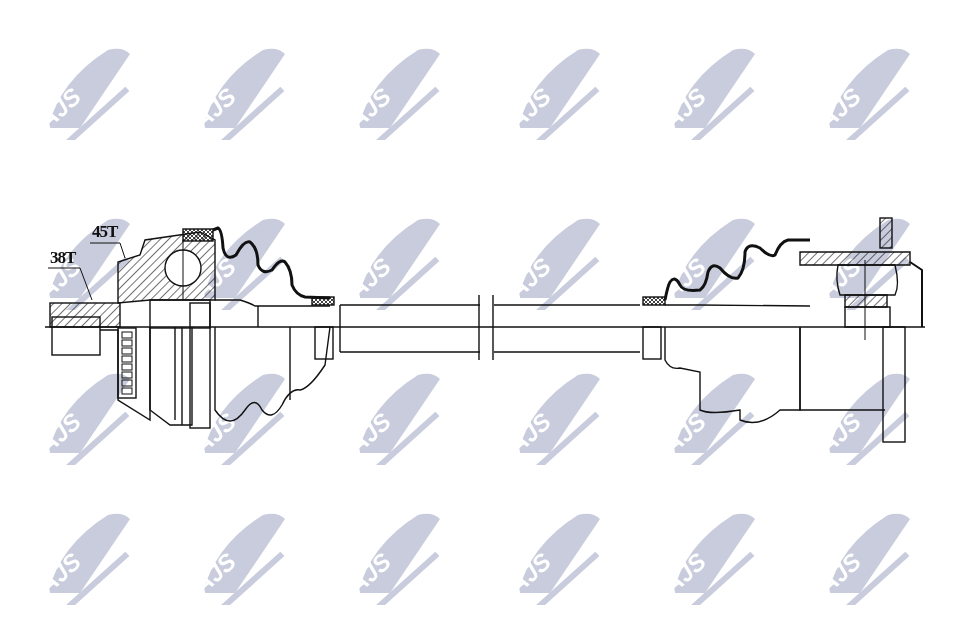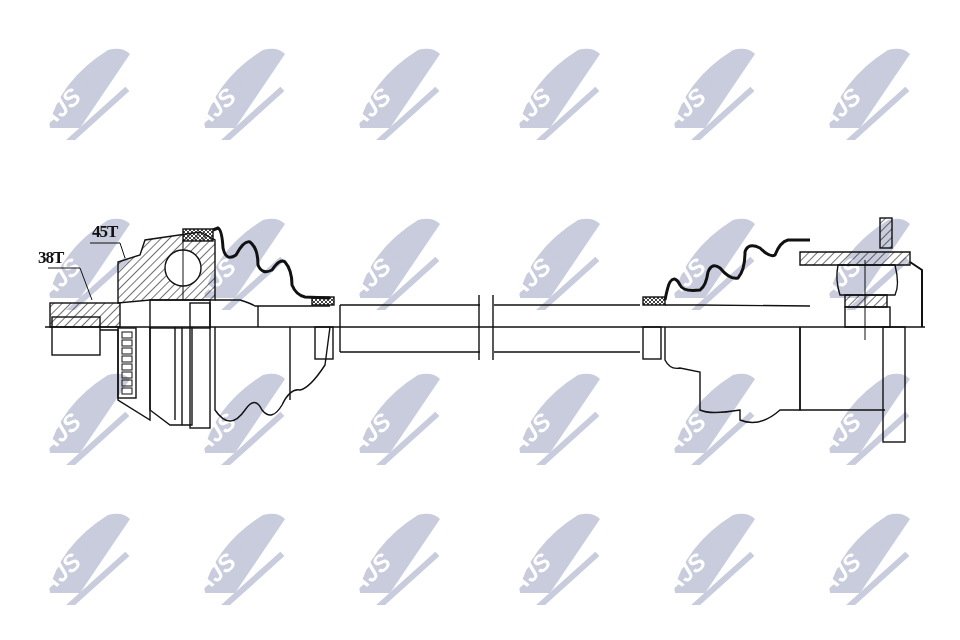--- a/index.html
+++ b/index.html
@@ -284,21 +284,21 @@
         <rect x="845" y="295" width="42" height="12" fill="url(#hatch)"></rect>
         <rect x="845" y="307" width="45" height="20"></rect>
         <line x1="865" y1="260" x2="865" y2="340" stroke-width="1"></line>
         <path d="M910,262 L922,270 L922,327" stroke-width="2"></path>
         <rect x="883" y="327" width="22" height="115"></rect>
         <path d="M800,327 L800,410 L885,410"></path>
       </g>
     </g>
   </svg>
 
-  <div class="label" style="left:38px;top:248px">38T</div>
+  <div class="label" style="left:50px;top:248px">38T</div>
   <div class="label" style="left:92px;top:222px">45T</div>
   <svg width="960" height="640" style="position:absolute;left:0;top:0">
     <g stroke="#111" stroke-width="1" fill="none">
       <polyline points="48,268 80,268 92,300"></polyline>
       <polyline points="90,243 120,243 125,258"></polyline>
     </g>
   </svg>
 </div>
 
 </body></html>

